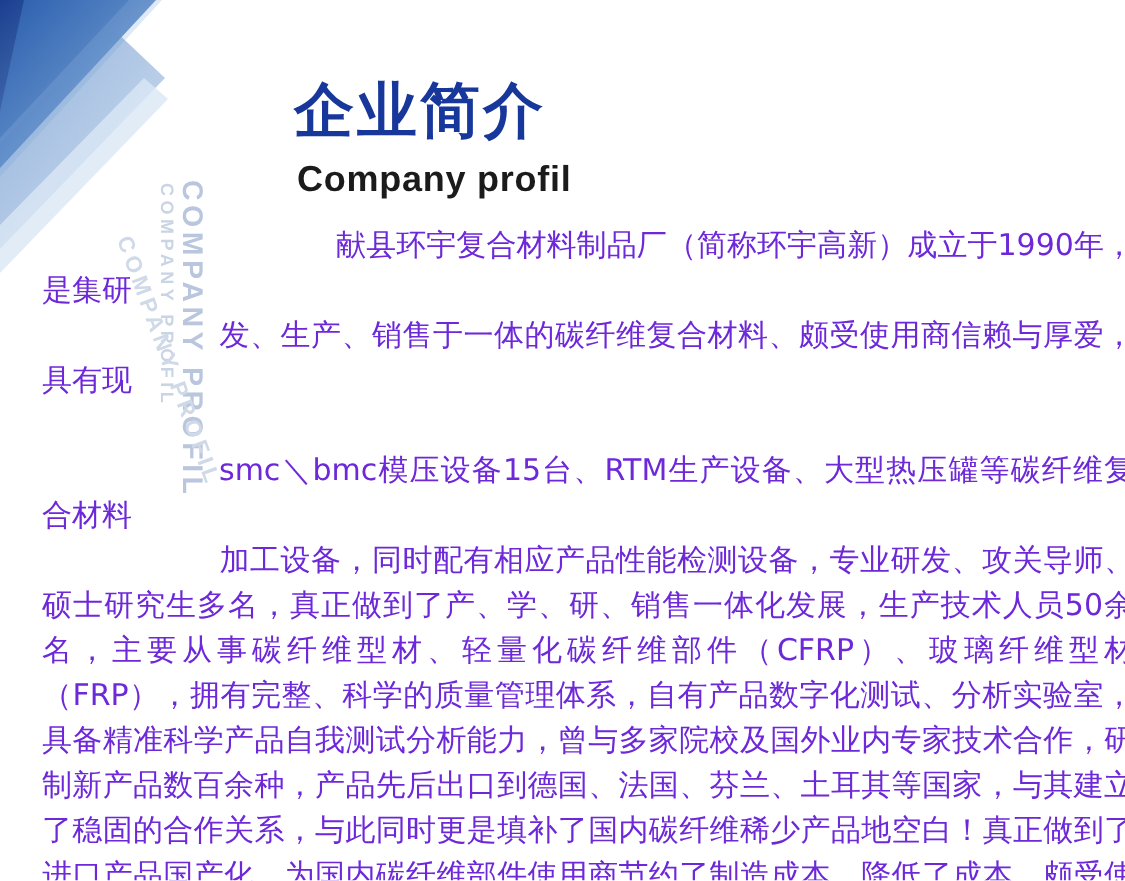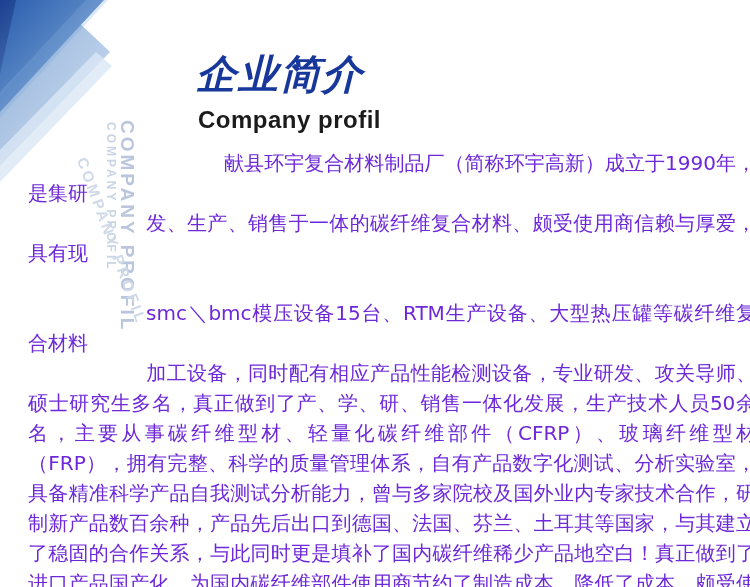--- a/index.html
+++ b/index.html
@@ -38,21 +38,20 @@
     top: 52px;
   }
   .title-cn {
     font-family: "DejaVu Sans", sans-serif;
     font-size: 40px;
     font-weight: bold;
     color: #17379b;
     letter-spacing: 2px;
     line-height: 1.1;
     margin: 0;
-    font-style: italic;
   }
   .title-en {
     font-family: "Liberation Sans", sans-serif;
     font-size: 24px;
     font-weight: bold;
     color: #1b1b1b;
     letter-spacing: 0.5px;
     margin: 10px 0 0 2px;
   }
 

